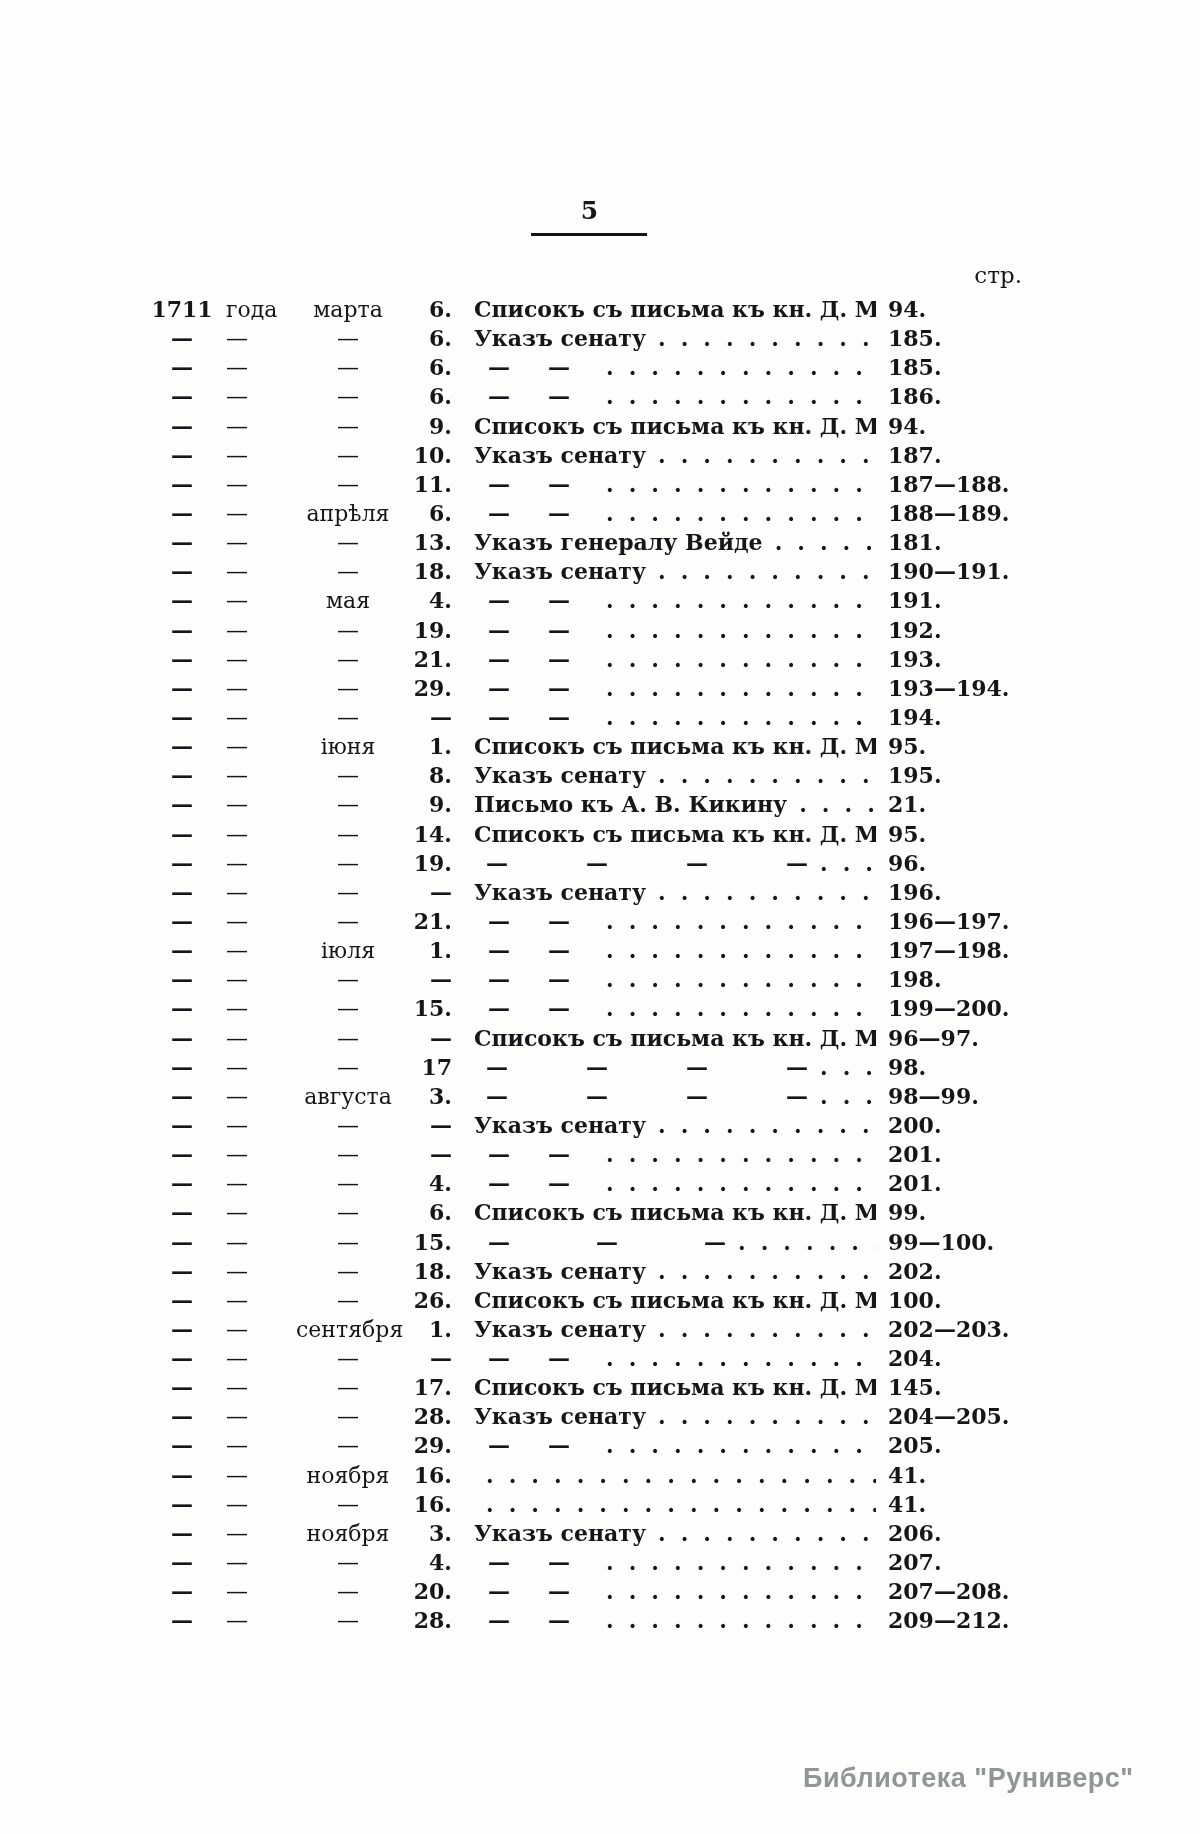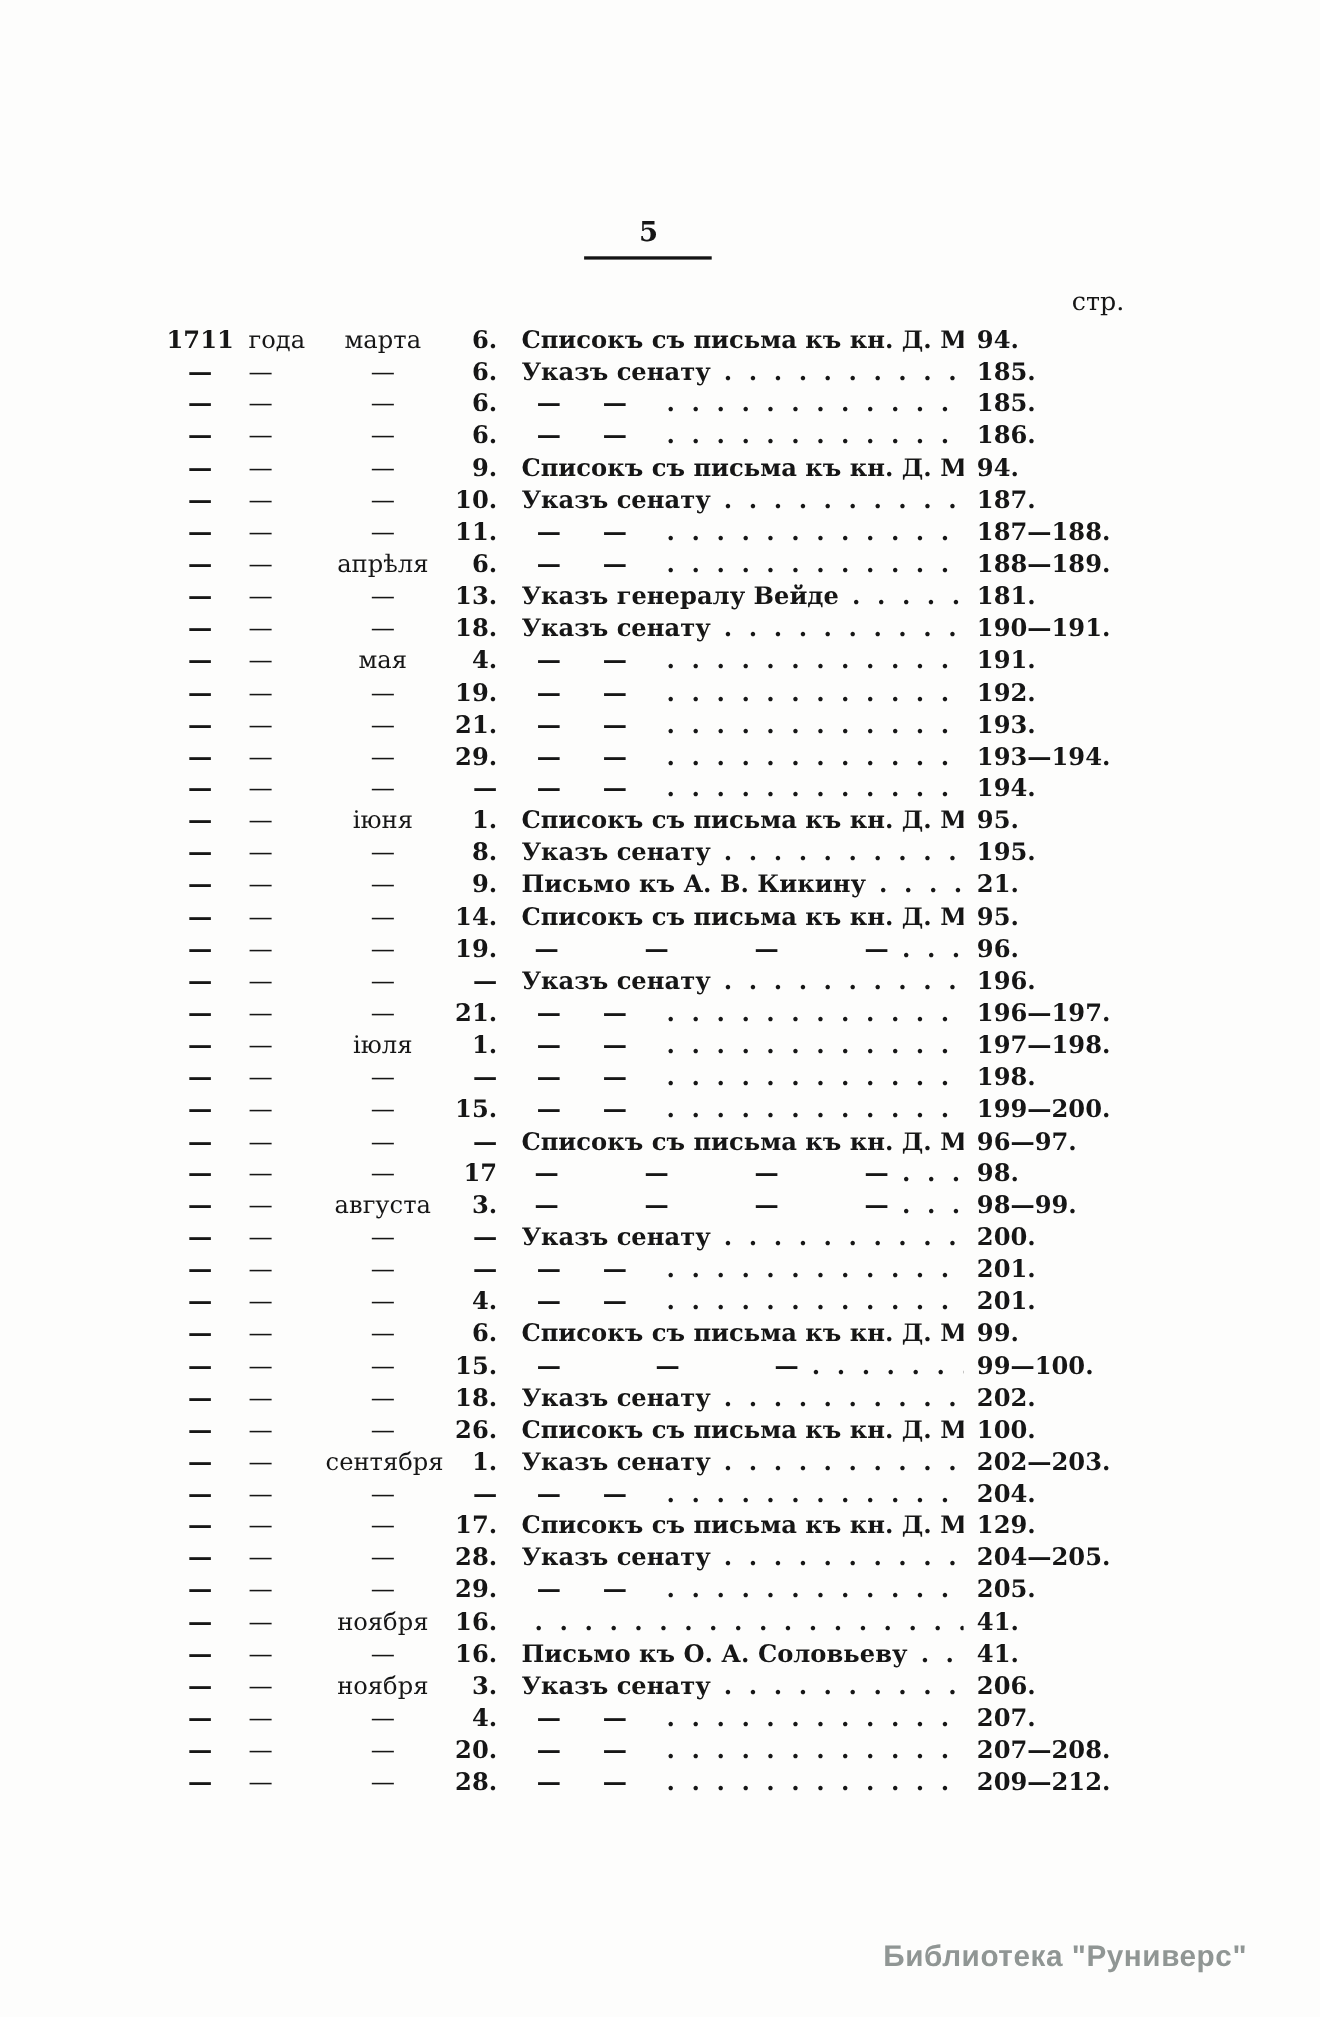--- a/index.html
+++ b/index.html
@@ -502,21 +502,21 @@
         <span class="c-page">204.</span>
       </div>
       <div class="row">
         <span class="c-year">—</span>
         <span class="c-goda">—</span>
         <span class="c-month">—</span>
         <span class="c-day">17.</span>
         <span class="c-title">
           <span class="ttext">Списокъ съ письма къ кн. Д. М. Голицыну</span>
         </span>
-        <span class="c-page">129.</span>
+        <span class="c-page">145.</span>
       </div>
       <div class="row">
         <span class="c-year">—</span>
         <span class="c-goda">—</span>
         <span class="c-month">—</span>
         <span class="c-day">28.</span>
         <span class="c-title">
           <span class="ttext">Указъ сенату</span>
           <span class="leader">................................................................................</span>
         </span>
@@ -543,21 +543,20 @@
           <span class="leader">................................................................................</span>
         </span>
         <span class="c-page">41.</span>
       </div>
       <div class="row">
         <span class="c-year">—</span>
         <span class="c-goda">—</span>
         <span class="c-month">—</span>
         <span class="c-day">16.</span>
         <span class="c-title">
-          <span class="ttext">Письмо къ О. А. Соловьеву</span>
           <span class="leader">................................................................................</span>
         </span>
         <span class="c-page">41.</span>
       </div>
       <div class="row">
         <span class="c-year">—</span>
         <span class="c-goda">—</span>
         <span class="c-month">ноября</span>
         <span class="c-day">3.</span>
         <span class="c-title">

